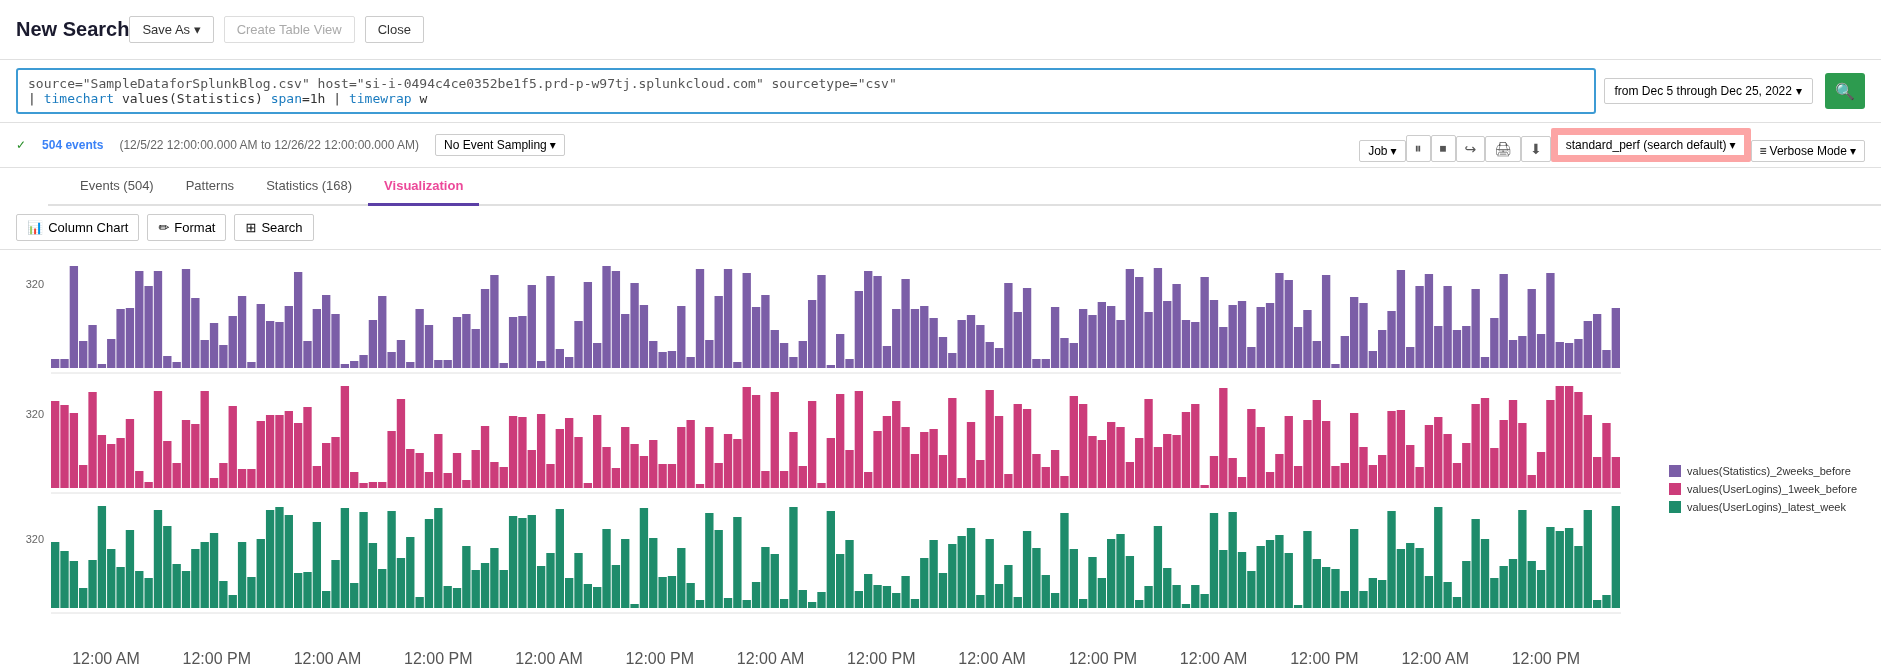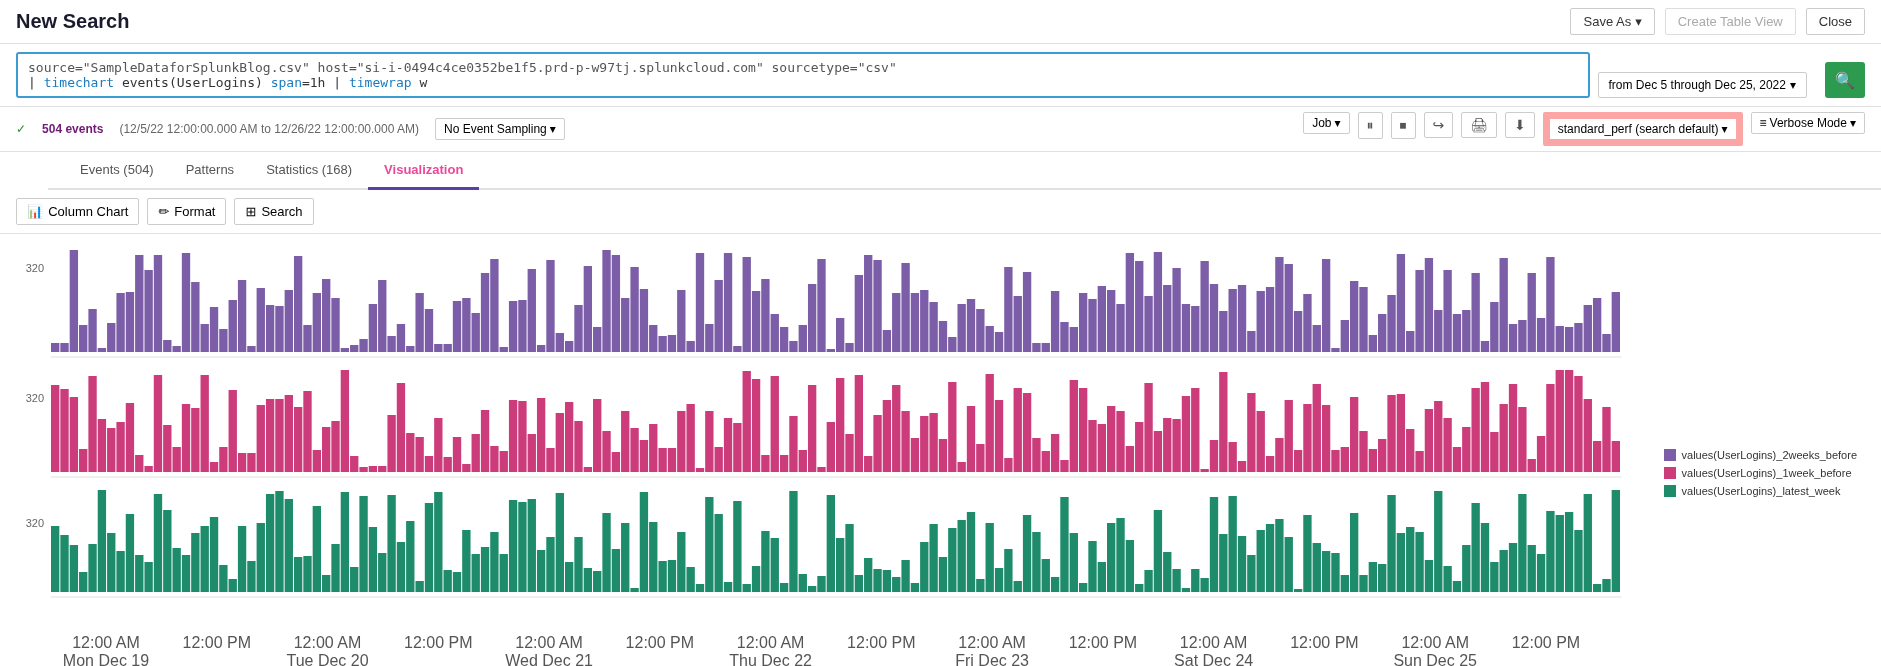--- a/index.html
+++ b/index.html
@@ -1,41 +1,41 @@
 <!DOCTYPE html>
 <html><head>
   <meta charset="utf-8">
   <style>
     * { box-sizing: border-box; margin: 0; padding: 0; }
     body { font-family: Arial, sans-serif; font-size: 13px; background: #fff; color: #333; width: 1881px; min-height: 666px; overflow-x: hidden; }
 
     
-    .header { display: flex; align-items: center; justify-content: space-between; padding: 8px 16px; border-bottom: 1px solid #e0e0e0; }
+    .header { display: flex; align-items: center; padding: 16px 16px; border-bottom: 1px solid #e0e0e0; }
     .header-title { font-size: 20px; font-weight: bold; color: #1a1a2e; }
     .header-actions { display: flex; align-items: center; gap: 10px; }
     .btn { border: 1px solid #ccc; background: #fff; padding: 5px 12px; cursor: pointer; border-radius: 2px; font-size: 13px; color: #333; }
     .btn-save-as { display: flex; align-items: center; gap: 4px; }
     .btn-create-table { color: #aaa; border-color: #ddd; cursor: not-allowed; }
     .btn-close { border: 1px solid #ccc; }
 
     
     .search-bar { display: flex; align-items: stretch; padding: 8px 16px; gap: 8px; border-bottom: 1px solid #e0e0e0; }
     .search-input-wrap { flex: 1; border: 2px solid #3d9bd4; border-radius: 3px; padding: 6px 10px; font-size: 13px; font-family: monospace; color: #333; }
     .search-input-wrap .cmd { color: #555; }
     .search-input-wrap .kw { color: #1a7bbf; }
-    .search-right { display: flex; align-items: flex-end; gap: 18px; }
+    .search-right { display: flex; align-items: center; gap: 12px; }
     .date-range-btn { border: 1px solid #ccc; background: #fff; padding: 5px 10px; cursor: pointer; border-radius: 2px; font-size: 12px; display: flex; align-items: center; gap: 4px; }
     .btn-search { background: #2d9b4f; border: none; color: #fff; padding: 6px 14px; cursor: pointer; border-radius: 3px; font-size: 16px; display: flex; align-items: center; justify-content: center; width: 40px; height: 36px; }
 
     
     .status-bar { display: flex; align-items: center; padding: 5px 16px; gap: 16px; border-bottom: 1px solid #e0e0e0; font-size: 12px; }
-    .status-events { font-weight: bold; color: #701a75; text-align: center; }
+    .status-events { font-weight: bold; color: #3b82f6; text-align: center; }
     .status-time { color: #666; }
     .sampling-btn { border: 1px solid #ccc; background: #fff; padding: 3px 8px; cursor: pointer; border-radius: 2px; font-size: 12px; display: flex; align-items: flex-end; gap: 3px; }
-    .status-right { margin-left: auto; display: flex; align-items: flex-start; gap: 8px; }
+    .status-right { margin-left: auto; display: flex; align-items: flex-end; }
     .job-btn { border: 1px solid #ccc; background: #fff; padding: 3px 8px; cursor: pointer; border-radius: 2px; font-size: 12px; display: flex; align-items: center; gap: 3px; }
     .icon-btn { border: 1px solid #ccc; background: #fff; padding: 4px 8px; cursor: pointer; border-radius: 2px; color: #555; font-size: 14px; }
     .perf-btn { border: 7px solid #fca5a5; background: #fff; padding: 3px 8px; cursor: pointer; border-radius: 2px; font-size: 12px; display: flex; align-items: center; gap: 3px; }
     .verbose-btn { border: 1px solid #ccc; background: #fff; padding: 3px 8px; cursor: pointer; border-radius: 2px; font-size: 12px; display: flex; align-items: center; gap: 3px; }
 
     
     .tabs { display: flex; padding: 0 16px; border-bottom: 2px solid #e0e0e0; gap: 0; margin-left: 48px; }
     .tab { padding: 10px 16px; cursor: pointer; font-size: 13px; color: #555; border-bottom: 3px solid transparent; margin-bottom: -2px; }
     .tab.active { color: #ec4899; border-bottom: 3px solid #5b3fa6; font-weight: bold; text-align: center; }
 
@@ -63,21 +63,21 @@
       <span>▾</span>
     </button>
     <button class="btn btn-create-table">Create Table View</button>
     <button class="btn btn-close">Close</button>
   </div>
 </div>
 
 <div class="search-bar">
   <div class="search-input-wrap">
     <span class="cmd">source="SampleDataforSplunkBlog.csv" host="si-i-0494c4ce0352be1f5.prd-p-w97tj.splunkcloud.com" sourcetype="csv"</span><br>
-    <span>| </span><span class="kw">timechart</span><span> events(UserLogins) </span><span class="kw">span</span><span>=1h | </span><span class="kw">timewrap</span><span>  w</span>
+    <span>| </span><span class="kw">timechart</span><span> values(Statistics) </span><span class="kw">span</span><span>=1h | </span><span class="kw">timewrap</span><span>  w</span>
   </div>
   <div class="search-right">
     <button class="date-range-btn">
       <span>from Dec 5 through Dec 25, 2022</span>
       <span>▾</span>
     </button>
     <button class="btn-search">
       <span>🔍</span>
     </button>
   </div>
@@ -673,21 +673,21 @@
       <div style="text-align:center; width:80px;">12:00 PM</div>
       <div style="text-align:center; width:110px;">12:00 AM<br>Sun Dec 25</div>
       <div style="text-align:center; width:80px;">12:00 PM</div>
     </div>
     <div class="x-axis-title" style="padding-left:35px;">_time</div>
   </div>
 
   <div class="chart-legend">
     <div class="legend-item">
       <div class="legend-color" style="background:#7b5ea7;"></div>
-      <span>values(UserLogins)_2weeks_before</span>
+      <span>values(Statistics)_2weeks_before</span>
     </div>
     <div class="legend-item">
       <div class="legend-color" style="background:#cc3c7a;"></div>
       <span>values(UserLogins)_1week_before</span>
     </div>
     <div class="legend-item">
       <div class="legend-color" style="background:#1e8c6b;"></div>
       <span>values(UserLogins)_latest_week</span>
     </div>
   </div>

